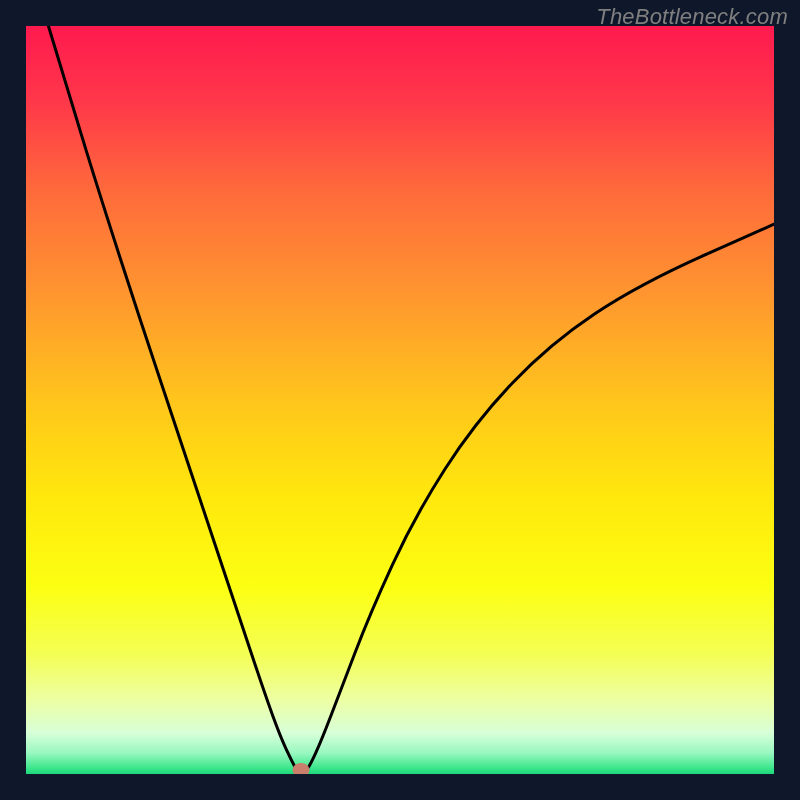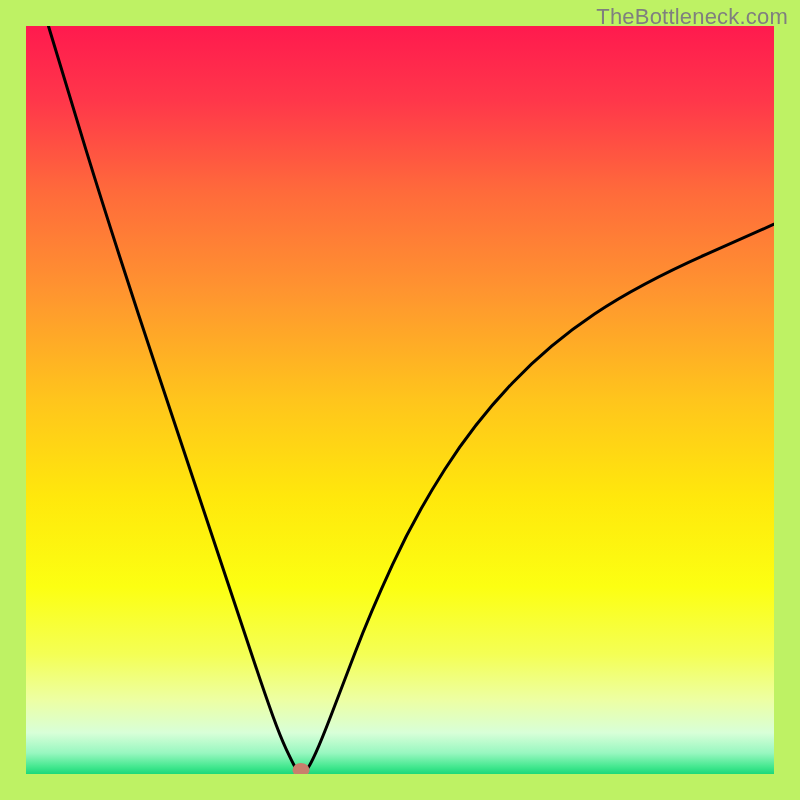--- a/index.html
+++ b/index.html
@@ -8,21 +8,22 @@
     width: 800px;
     height: 800px;
     overflow: hidden;
     background: #000;
     font-family: Arial, Helvetica, sans-serif;
   }
   .stage {
     position: relative;
     width: 800px;
     height: 800px;
-    background: #bef264;
+    background: #0f172a;
+    font-style: italic;
   }
   .plot {
     position: absolute;
     left: 26px;
     top: 26px;
     width: 748px;
     height: 748px;
     overflow: hidden;
   }
   .gradient {

